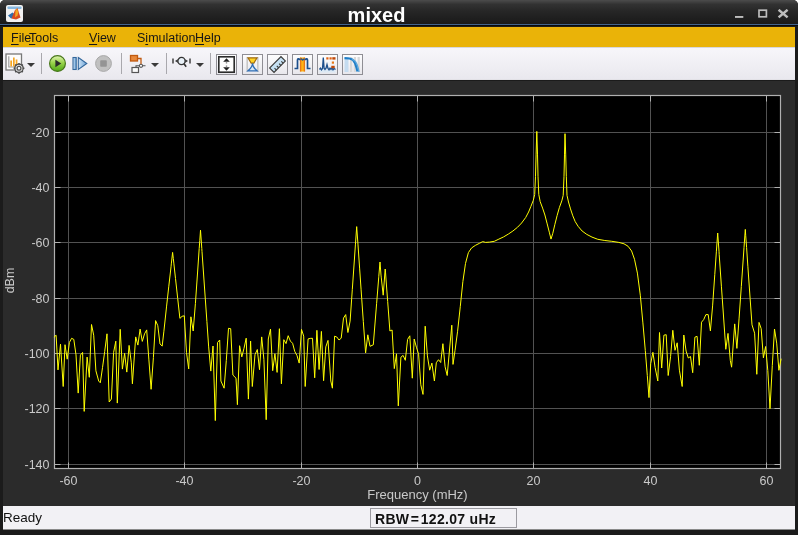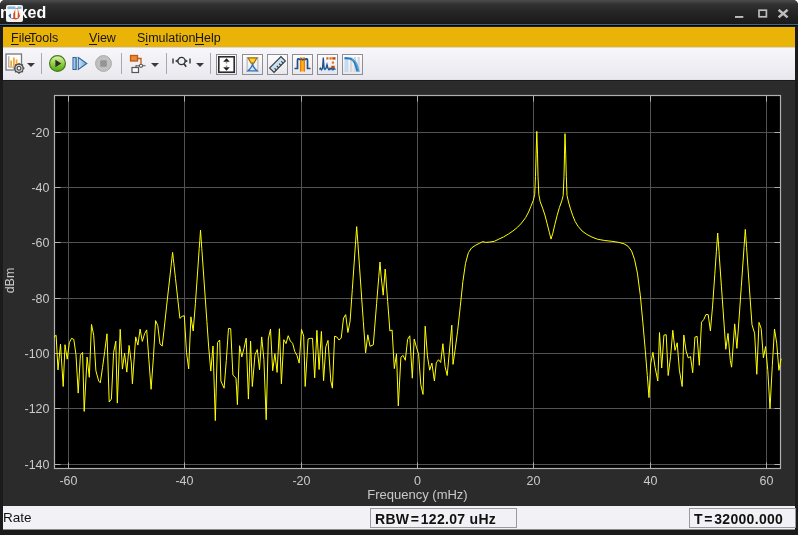--- a/index.html
+++ b/index.html
@@ -1,19 +1,19 @@
 <!DOCTYPE html>
 <html><head><meta charset="utf-8"><style>
 * { margin:0; padding:0; box-sizing:border-box; }
 html,body { width:798px; height:535px; background:#fff; font-family:"Liberation Sans",sans-serif; overflow:hidden; }
 #win { position:absolute; left:0; top:0; width:798px; height:535px; background:#1b1b1b; border-radius:5px 5px 0 0; }
 #title { position:absolute; left:0; top:0; width:798px; height:25px; border-radius:5px 5px 0 0;
   background:linear-gradient(180deg,#4c4c4c 0%,#323232 18%,#272727 45%,#1e1e1e 80%,#191919 100%);
   border-bottom:1.5px solid #41638c; box-shadow:0 1px 0 #0a0a0a; }
-#title .cap { position:absolute; left:0; top:4px; width:100%; padding-right:45px; text-align:left; color:#fff; font-weight:bold; font-size:16px; letter-spacing:0; }
+#title .cap { position:absolute; left:0; top:4px; width:100%; padding-right:45px; text-align:center; color:#fff; font-weight:bold; font-size:20px; letter-spacing:0; }
 #menubar { position:absolute; left:3px; top:27px; width:792px; height:21px; background:#eab308; color:#161616; font-size:12.5px; border-bottom:1px solid #d8d7db;}
 #menubar span { position:absolute; top:4px; }
 #menubar u { text-decoration:underline; text-underline-offset:1.5px; }
 #toolbar { position:absolute; left:3px; top:48px; width:792px; height:32px;
   background:linear-gradient(180deg,#f7f6fa 0%,#efeef3 60%,#e9e8ee 100%); border-bottom:1px solid #e2e1e6; }
 .sep { position:absolute; top:5px; width:1px; height:21px; background:#a9a8ad; }
 .dd { position:absolute; top:14.5px; width:0; height:0; border-left:4px solid transparent; border-right:4px solid transparent; border-top:4.5px solid #3a3a3a; }
 #plotbg { position:absolute; left:3px; top:81px; width:792px; height:425px; background:#2b2b2b; }
 #plot { position:absolute; left:0; top:0; }
 .tick { font-family:"Liberation Sans",sans-serif; font-size:12.5px; fill:#c9c9c9; }
@@ -229,15 +229,14 @@
     <text x="49.5" y="246.9" text-anchor="end" class="tick">-60</text>
     <text x="49.5" y="302.9" text-anchor="end" class="tick">-80</text>
     <text x="49.5" y="357.9" text-anchor="end" class="tick">-100</text>
     <text x="49.5" y="412.9" text-anchor="end" class="tick">-120</text>
     <text x="49.5" y="468.9" text-anchor="end" class="tick">-140</text>
     <text x="417.5" y="498.5" text-anchor="middle" class="axlab">Frequency (mHz)</text>
     <text x="13.5" y="280.5" text-anchor="middle" style="font-size:12.5px" class="axlab" transform="rotate(-90 13.5 280.5)">dBm</text>
 <polyline points="53.9,337.3 56.1,335.2 58.0,369.9 60.5,344.2 63.2,386.5 65.0,344.7 67.2,359.2 69.4,342.5 71.6,338.3 73.8,339.4 76.0,354.9 78.2,393.1 80.4,355.1 82.6,352.4 84.2,411.4 87.1,357.1 89.3,377.3 91.5,324.5 93.7,335.2 95.9,370.8 98.7,381.0 100.3,382.8 102.5,367.7 104.7,351.5 107.0,333.8 109.2,402.0 111.4,399.0 113.6,352.4 115.8,341.2 117.3,403.1 120.2,329.3 122.4,369.1 124.6,353.3 126.8,372.1 129.1,345.4 131.3,362.8 132.4,383.8 135.7,336.9 137.9,345.1 140.1,329.1 142.3,341.4 144.5,333.9 146.7,329.9 148.9,359.9 151.1,389.3 153.4,357.6 155.6,320.6 157.8,325.7 160.0,344.0 162.2,346.1 163.9,331.2 166.6,306.1 168.8,286.2 171.1,266.2 171.3,263.9 172.6,252.4 173.3,258.5 173.9,263.9 175.5,278.5 177.7,298.4 179.9,318.4 182.1,316.3 184.3,315.8 186.5,352.5 188.7,368.9 190.9,316.8 193.2,331.0 195.4,303.6 197.6,272.0 199.2,248.5 199.8,240.5 200.5,230.2 201.8,248.5 202.0,251.5 204.2,283.0 206.9,321.5 208.6,346.1 210.8,371.1 213.0,346.0 215.3,420.6 217.5,342.5 219.7,340.0 220.9,381.0 224.1,388.2 226.3,360.5 228.5,328.3 230.7,328.7 232.9,375.1 236.0,378.2 237.4,404.7 239.6,345.7 241.8,356.9 244.0,348.3 246.2,338.2 248.4,399.1 250.6,341.1 252.3,386.5 255.0,354.6 257.3,349.5 259.5,369.7 261.7,336.9 263.9,359.6 266.2,419.7 268.3,339.0 270.5,329.1 272.7,370.7 274.9,353.7 277.1,372.4 279.4,328.7 281.4,383.8 283.8,339.7 286.0,343.6 288.2,335.7 290.4,341.1 292.6,343.3 294.8,351.5 297.0,355.6 299.2,363.1 301.5,329.4 303.7,336.1 305.2,386.5 308.1,338.9 310.3,338.4 312.5,338.3 314.7,377.8 316.9,330.3 319.1,369.5 321.4,331.4 323.6,380.7 325.8,346.9 328.0,340.4 330.8,381.0 332.4,388.2 334.6,336.2 336.8,337.0 339.0,340.0 341.2,338.2 343.5,318.1 345.7,314.6 347.9,332.5 350.1,321.1 352.3,289.6 354.5,258.0 355.4,244.9 356.7,226.6 356.7,226.8 358.0,244.9 359.6,268.1 361.1,289.8 363.3,321.4 365.6,352.9 367.8,334.8 370.0,346.3 373.3,344.8 374.4,331.0 376.6,303.7 378.7,277.9 378.8,276.3 380.0,262.0 381.0,275.1 381.3,277.9 383.2,295.2 383.9,286.0 385.2,269.0 385.5,272.1 386.5,286.0 387.7,301.6 389.9,331.0 392.1,330.0 394.3,368.6 396.5,353.8 398.3,405.9 400.9,357.2 403.1,355.4 405.3,360.3 407.6,339.4 409.8,335.8 412.3,378.2 414.2,339.0 416.4,347.2 418.6,354.1 420.8,384.8 423.0,394.4 425.2,326.2 427.4,355.9 429.7,370.2 431.9,363.1 434.4,381.0 436.3,362.7 438.5,359.7 440.7,362.5 442.9,343.7 445.1,366.8 447.2,375.5 449.5,350.0 451.8,325.2 453.0,364.4 455.0,350.6 457.6,331.2 460.3,306.3 462.9,281.4 465.5,263.4 468.4,252.6 471.6,247.9 475.7,245.2 479.7,243.2 482.7,241.6 485.6,242.4 489.6,242.1 494.3,241.3 498.9,239.1 503.6,236.9 508.3,234.1 512.9,231.0 517.6,227.2 521.6,223.0 525.7,217.5 528.6,212.0 530.9,206.4 533.3,200.3 534.7,194.5 535.5,176.3 536.1,154.1 536.8,131.4 537.5,154.1 538.0,176.3 538.8,194.5 540.2,201.7 542.6,208.1 544.9,215.0 547.2,223.9 549.3,232.2 551.0,239.1 552.8,233.3 554.8,224.7 557.1,215.6 559.4,207.5 561.8,200.9 563.2,195.4 564.0,176.3 564.5,154.1 565.0,133.7 565.7,154.1 566.3,176.3 567.0,195.4 568.5,202.0 570.5,208.9 572.8,215.8 575.2,221.6 578.1,226.3 582.1,231.0 586.8,234.4 592.0,237.1 597.8,239.3 604.8,240.5 611.8,241.3 618.8,242.4 624.0,243.8 628.1,246.3 631.6,251.0 634.5,259.3 637.4,273.1 640.3,295.2 642.9,322.9 645.3,350.6 647.3,375.5 649.0,397.6 650.7,363.7 652.9,352.3 655.1,367.4 657.8,381.0 659.5,332.5 661.7,368.0 663.9,335.2 666.2,334.7 668.2,375.5 670.6,356.3 672.8,330.3 675.0,350.3 677.2,342.8 679.4,370.2 682.2,386.5 683.8,335.0 686.1,351.1 688.3,358.0 690.5,356.5 692.7,372.7 694.9,337.2 697.1,336.3 699.3,365.3 701.5,322.2 703.7,319.6 705.9,314.6 708.2,314.6 710.4,330.9 712.6,305.9 714.8,274.3 716.4,251.2 717.0,242.8 717.7,233.0 719.0,251.2 719.2,254.7 721.4,286.2 723.5,316.0 725.8,349.3 728.0,333.4 730.3,360.4 731.6,367.2 734.7,323.9 736.9,348.4 739.1,318.1 741.3,286.6 743.5,255.0 744.0,247.6 745.3,229.4 745.7,235.3 746.6,247.6 747.9,266.8 750.1,298.3 752.0,324.8 754.6,333.2 756.8,374.3 759.0,322.4 761.2,328.7 763.4,357.8 765.6,346.5 767.8,370.6 770.0,408.7 772.3,365.5 774.5,329.0 776.7,343.1 778.9,370.3 781.1,358.7" fill="none" stroke="#ffff00" stroke-width="1"></polyline>
 </svg>
 <div id="status">
- <span style="position:absolute;left:0px;top:3.5px;font-size:13.5px;letter-spacing:0">Rate</span>
+ <span style="position:absolute;left:0px;top:3.5px;font-size:13.5px;letter-spacing:0">Ready</span>
  <span class="spanel" style="left:367px;width:147px">RBW = 122.07 uHz</span>
- <span class="spanel" style="left:686px;width:107px">T = 32000.000</span>
 </div>
 </body></html>

